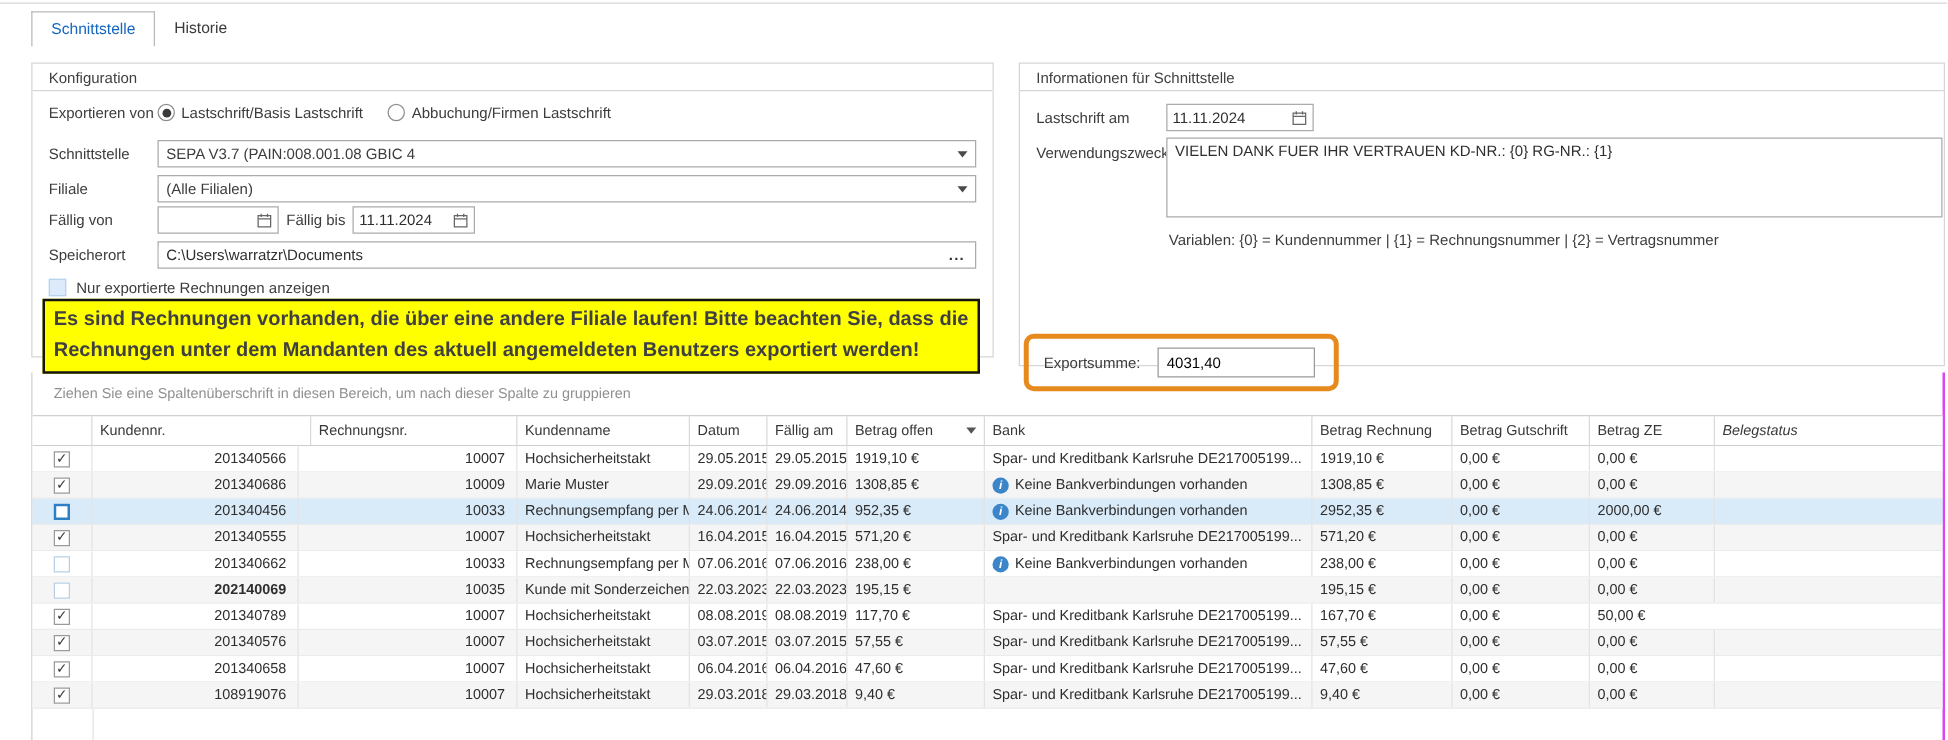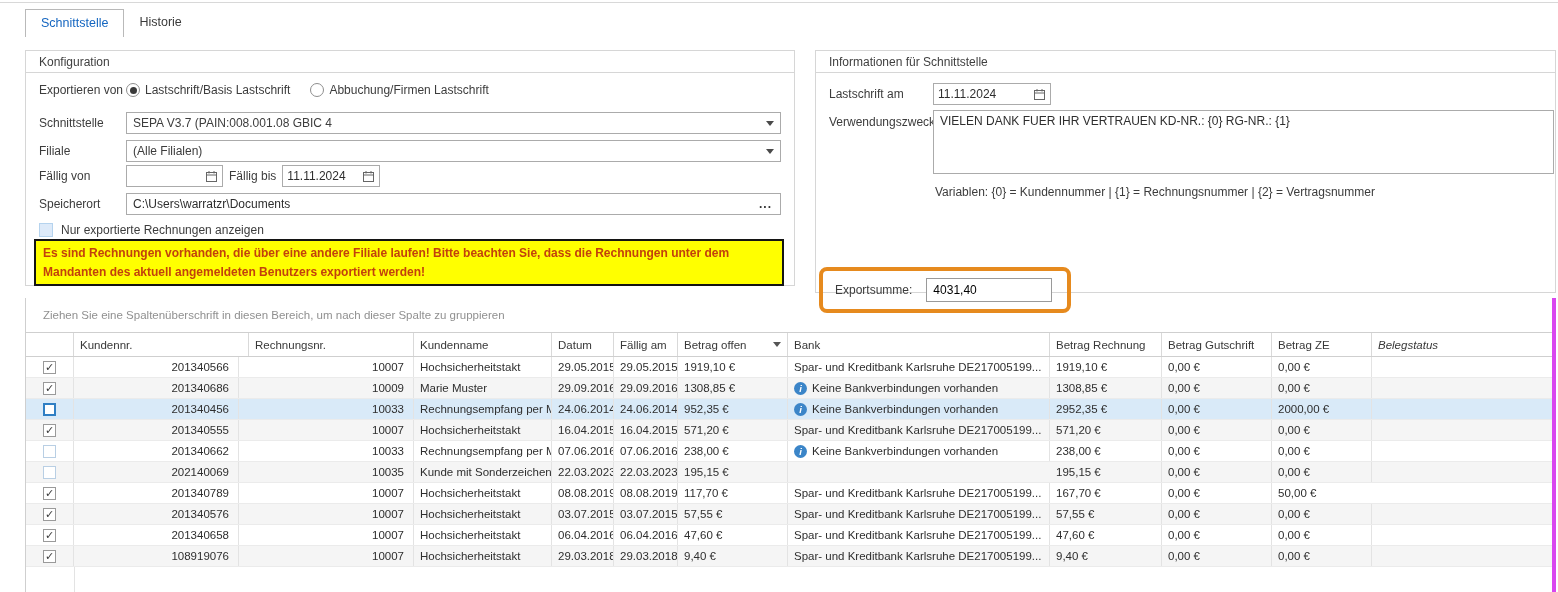--- a/index.html
+++ b/index.html
@@ -35,32 +35,32 @@
   .datefield{height:22px;border:1px solid #ababab;display:flex;align-items:center;background:#fff;padding:0 4px;flex:none}
   .datefield input{border:none;outline:none;flex:1;width:0;font:inherit;color:#2e2e2e;background:transparent}
   .cal{flex:none}
 
   .pathfield{flex:1;height:22px;border:1px solid #ababab;display:flex;align-items:center;background:#fff}
   .pathfield input{border:none;outline:none;flex:1;font:inherit;padding:0 6px;color:#2e2e2e}
   .dots{padding:0 8px;color:#333;font-weight:bold;letter-spacing:1px;cursor:default}
 
   .cb-blue{width:14px;height:14px;border:1px solid #b5d3ee;background:#ddeaf9;margin-right:8px;flex:none}
   .warn{position:absolute;left:8px;right:10px;top:166px;min-height:45px;background:var(--warning_bg);
-    border:2px solid var(--warning_border);font-size:12px;font-weight:bold;color:#c2410c;padding:3px 7px;line-height:1.55}
+    border:2px solid var(--warning_border);font-size:16px;font-weight:bold;color:#404040;padding:3px 7px;line-height:1.55}
 
   .textarea-box{position:absolute;left:117px;right:1px;top:37px;height:64px;border:1px solid #ababab;
     font-size:12px;padding:3px 6px;color:#2e2e2e;resize:none;font-family:inherit;outline:none}
   .vars{position:absolute;left:119px;top:112px;font-size:12px;color:#3c3c3c}
   .hl{position:absolute;left:3px;top:194px;width:252px;height:46px;border:4px solid var(--highlight_orange);
     border-radius:8px;display:flex;align-items:center;padding:0 12px;gap:14px;font-size:12px}
   .hl input{width:126px;height:24px;border:1px solid #9a9a9a;font:inherit;padding:0 6px;outline:none}
 
   
   #grid{position:absolute;left:25px;top:298px;width:1531px;height:294px;
-    border-left:1px solid #cfcfcf;border-right:4px solid #d946ef;font-size:11.5px;color:#2e2e2e}
+    border-left:1px solid #cfcfcf;border-right:2px solid #d946ef;font-size:11.5px;color:#2e2e2e}
   .ghint{height:34px;display:flex;align-items:center;padding-left:17px;color:#909090;font-size:11.5px}
   .ghead{display:flex;height:25px;border-top:1px solid #cfcfcf;border-bottom:1px solid #cfcfcf;color:#383838;background:#fff}
   .hcell{display:flex;align-items:center;padding:0 6px;border-right:1px solid #d9d9d9;overflow:hidden;white-space:nowrap;flex:none}
   .hcell:last-child{border-right:none}
   .grow{display:flex;height:21px;border-bottom:1px solid #ebebeb;background:#fff}
   .grow.alt{background:var(--row_alt)}
   .grow.sel{background:var(--selection)}
   .gcell{display:flex;align-items:center;padding:0 6px;border-right:1px solid #e3e3e3;
     overflow:hidden;white-space:nowrap;flex:none}
   .gcell:last-child{border-right:none}
@@ -318,21 +318,21 @@
         </div>
         <div class="gcell" style="width: 112px;">238,00 €</div>
         <div class="gcell" style="width: 110px;">0,00 €</div>
         <div class="gcell" style="width: 100px;">0,00 €</div>
         <div class="gcell" style="width: 185px;"></div>
       </div>
       <div class="grow alt">
         <div class="gcell cbcell" style="width: 48px;">
           <span class="gcb empty"></span>
         </div>
-        <div class="gcell num" style="width: 165px;">202140069</div>
+        <div class="gcell num" style="width: 165px; font-weight: bold;">202140069</div>
         <div class="gcell num" style="width: 175px;">10035</div>
         <div class="gcell" style="width: 138px;">Kunde mit Sonderzeichen's !?%$];</div>
         <div class="gcell" style="width: 62px;">22.03.2023</div>
         <div class="gcell" style="width: 64px;">22.03.2023</div>
         <div class="gcell" style="width: 110px;">195,15 €</div>
         <div class="gcell" style="width: 262px; margin-top: 25px;">Die ganz neue Bank e.V. DE89 3704 0044 0532...</div>
         <div class="gcell" style="width: 112px;">195,15 €</div>
         <div class="gcell" style="width: 110px;">0,00 €</div>
         <div class="gcell" style="width: 100px;">0,00 €</div>
         <div class="gcell" style="width: 185px;"></div>

